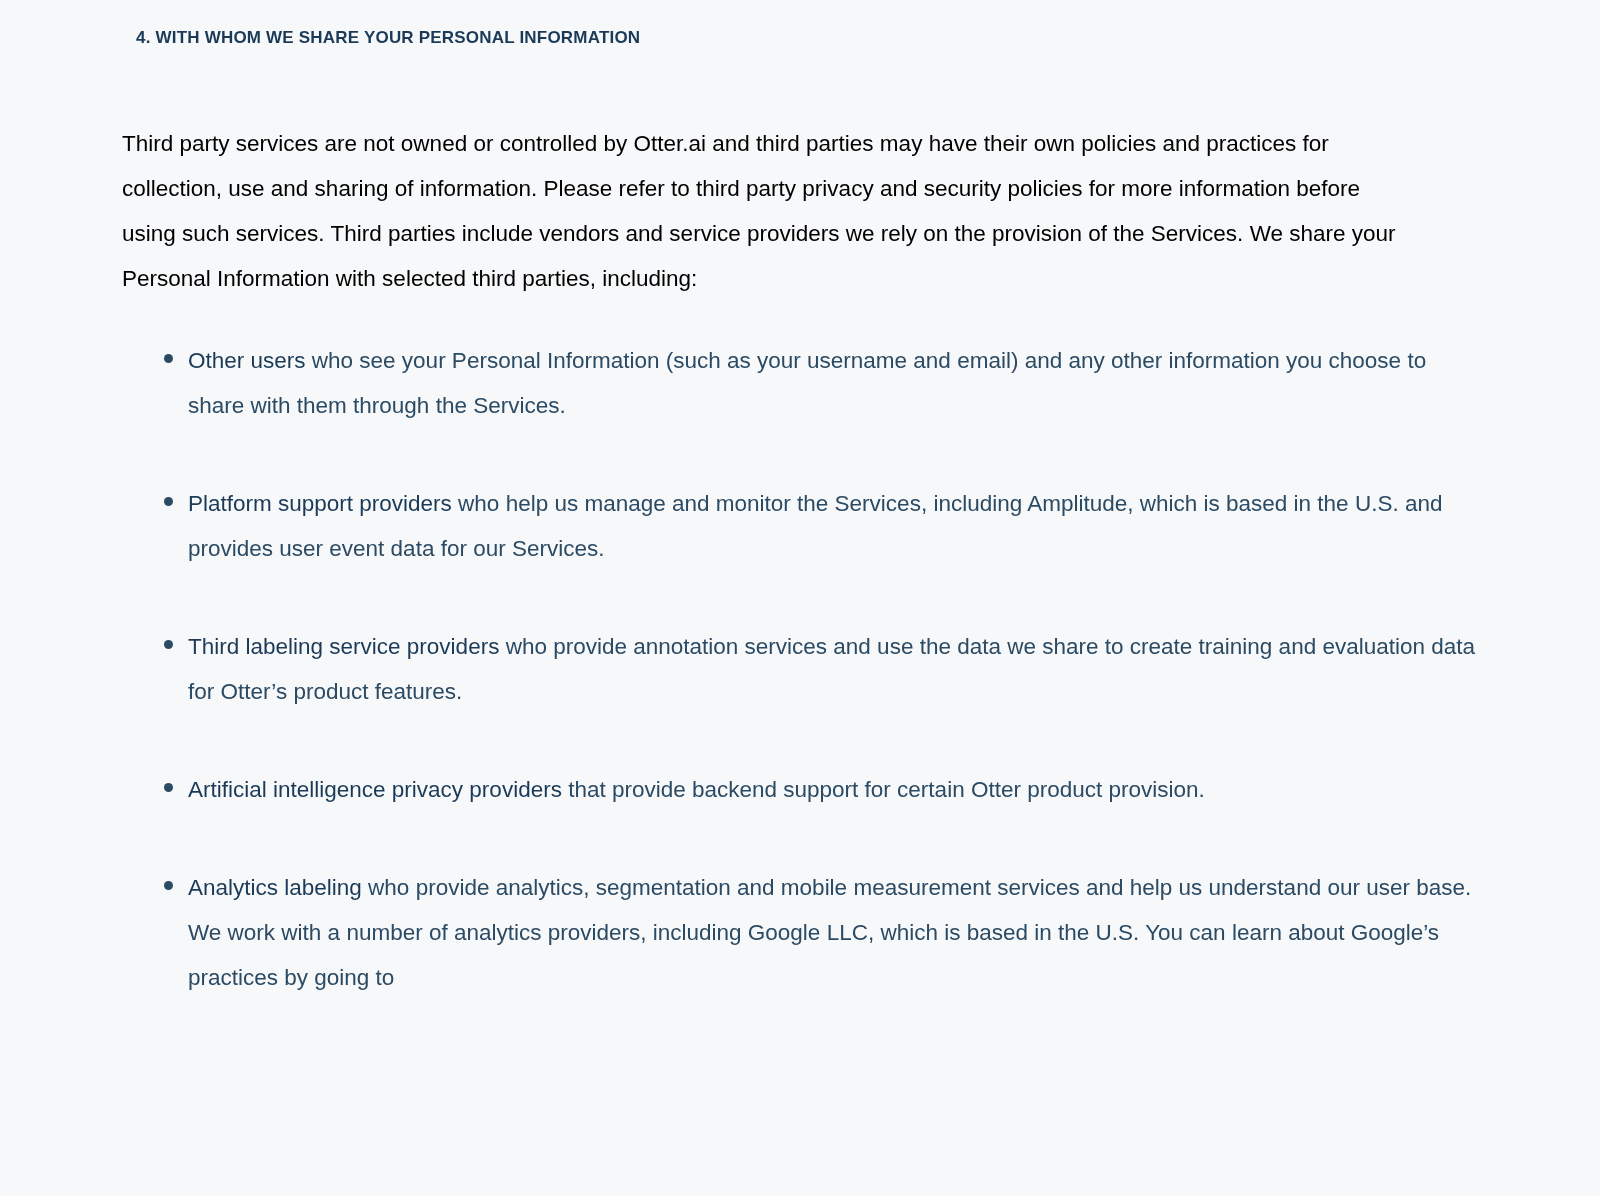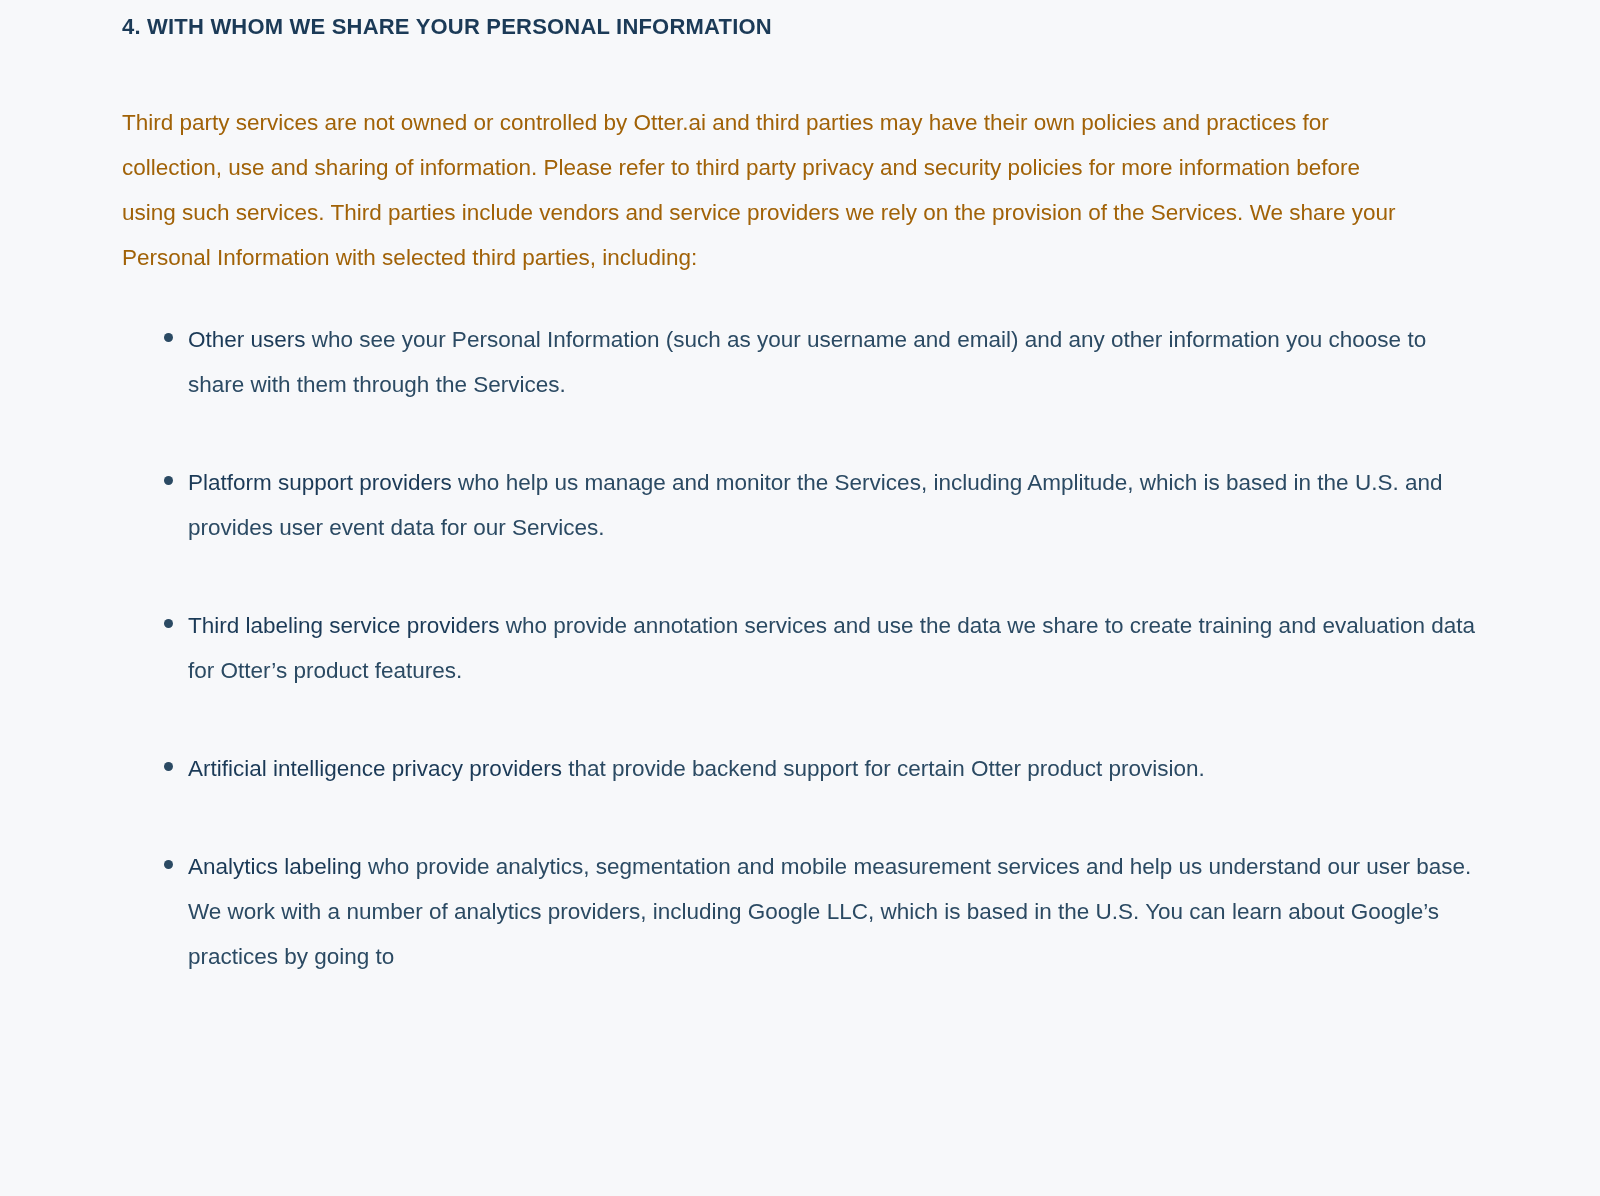--- a/index.html
+++ b/index.html
@@ -18,33 +18,33 @@
     width: 1600px;
     min-height: 1196px;
     box-sizing: border-box;
     padding: 0;
     background: #f7f8fa;
   }
   .content {
     padding: 0 120px 0 122px;
   }
   h2.section-heading {
-    font-size: 22px;
+    font-size: 17px;
     font-weight: 700;
     letter-spacing: 0.2px;
     color: #1b3a57;
-    margin: 0;
+    margin: 14px;
     padding-top: 13px;
     line-height: 1.3;
   }
   p.intro {
     font-size: 22.5px;
     font-weight: 400;
     line-height: 45px;
-    color: #a16207;
+    color: #000000;
     margin: 0;
     padding-top: 58px;
     max-width: 1285px;
   }
   ul.share-list {
     list-style: none;
     margin: 0;
     padding: 0;
     padding-top: 37px;
   }

